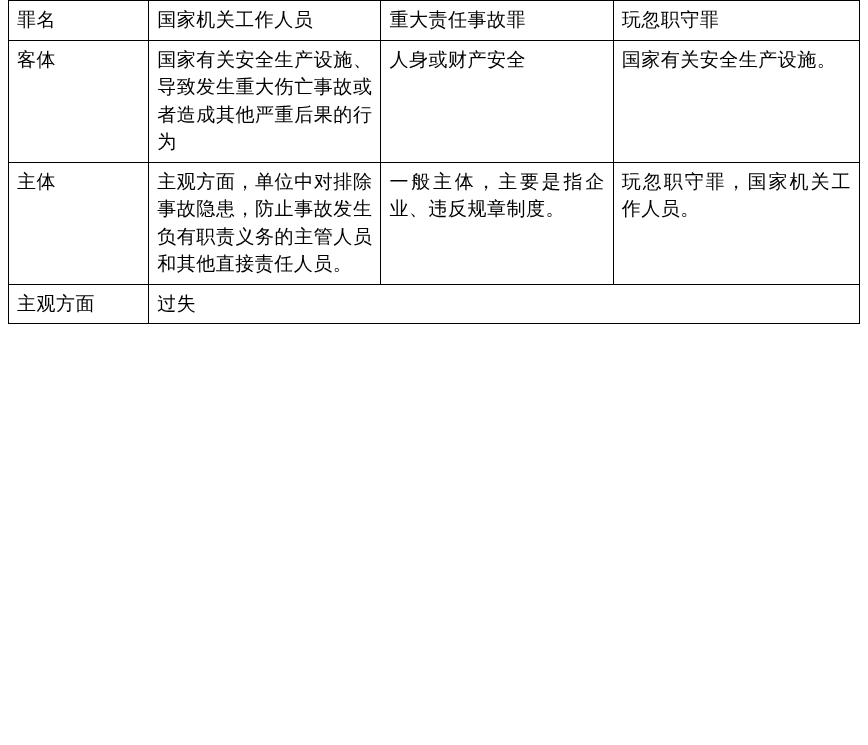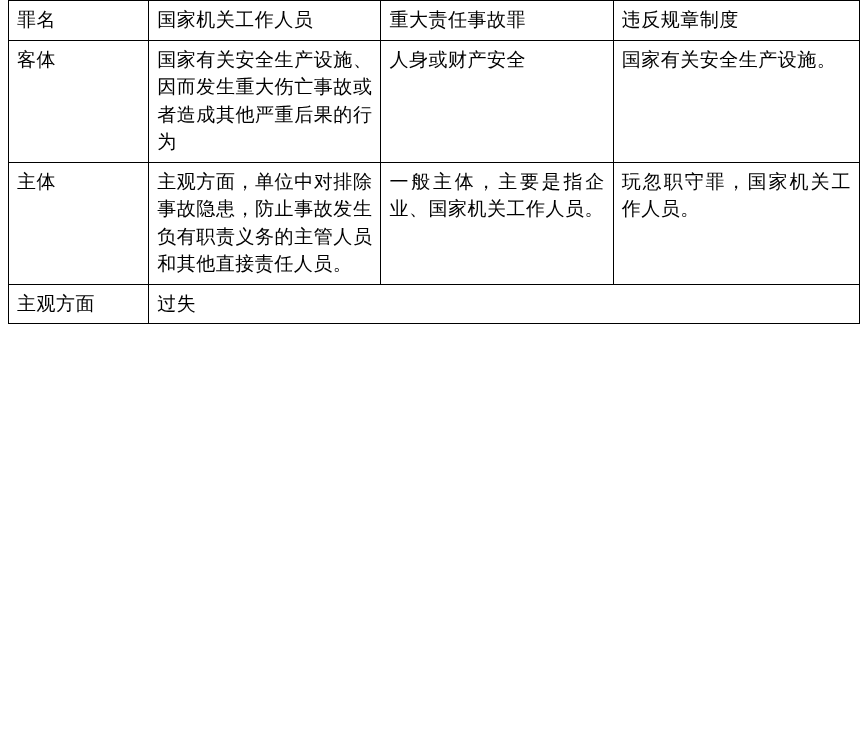--- a/index.html
+++ b/index.html
@@ -64,35 +64,35 @@
       <col class="c0">
         <col class="c1">
         <col class="c2">
         <col class="c3">
     </colgroup>
     <tbody>
       <tr class="row-header">
         <td class="label">罪名</td>
         <td class="label">国家机关工作人员</td>
         <td class="label">重大责任事故罪</td>
-        <td class="label">违反规章制度</td>
+        <td class="label">玩忽职守罪</td>
       </tr>
 
       <tr>
         <td class="label">客体</td>
-        <td>国家有关安全生产设施、因而发生重大伤亡事故或者造成其他严重后果的行为</td>
+        <td>国家有关安全生产设施、导致发生重大伤亡事故或者造成其他严重后果的行为</td>
         <td>人身或财产安全</td>
         <td>国家有关安全生产设施。</td>
       </tr>
 
 
       <tr>
         <td class="label">主体</td>
         <td>主观方面，单位中对排除事故隐患，防止事故发生负有职责义务的主管人员和其他直接责任人员。</td>
-        <td>一般主体，主要是指企业、国家机关工作人员。</td>
+        <td>一般主体，主要是指企业、违反规章制度。</td>
         <td>玩忽职守罪，国家机关工作人员。</td>
       </tr>
 
       <tr class="last-row">
         <td class="label">主观方面</td>
         <td colspan="3">过失</td>
       </tr>
     </tbody>
   </table>
 </div>

